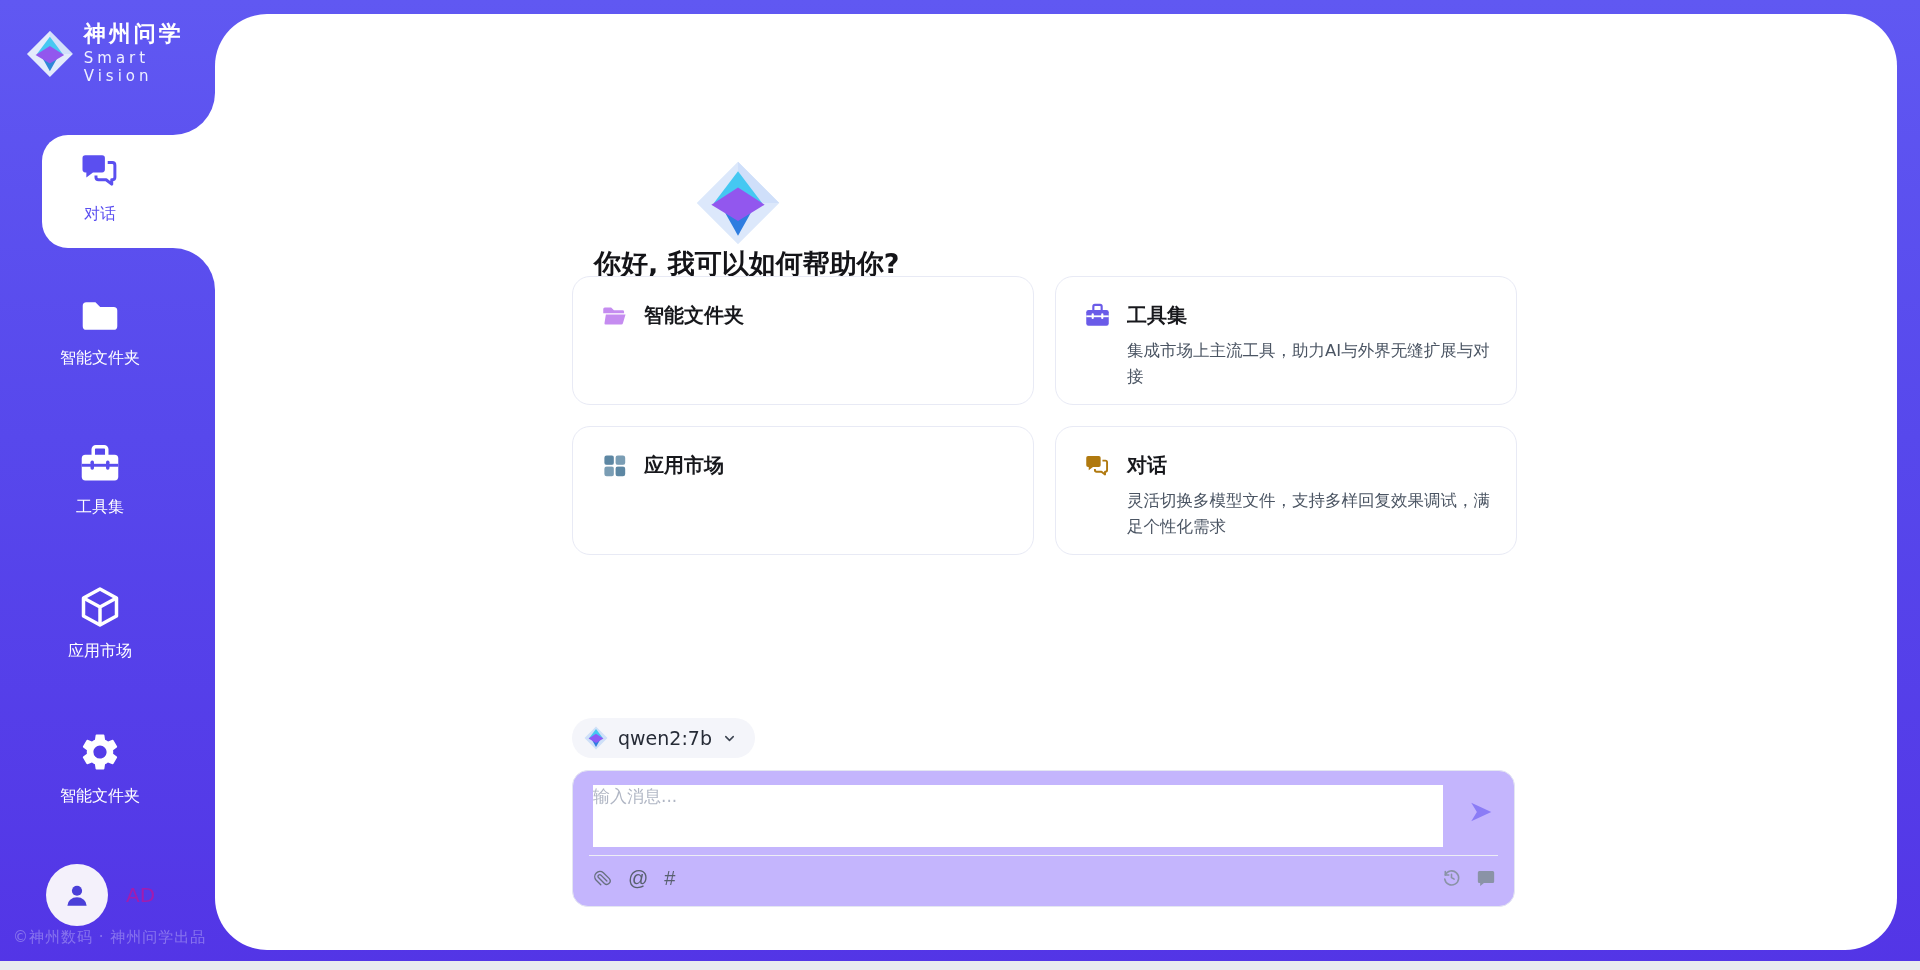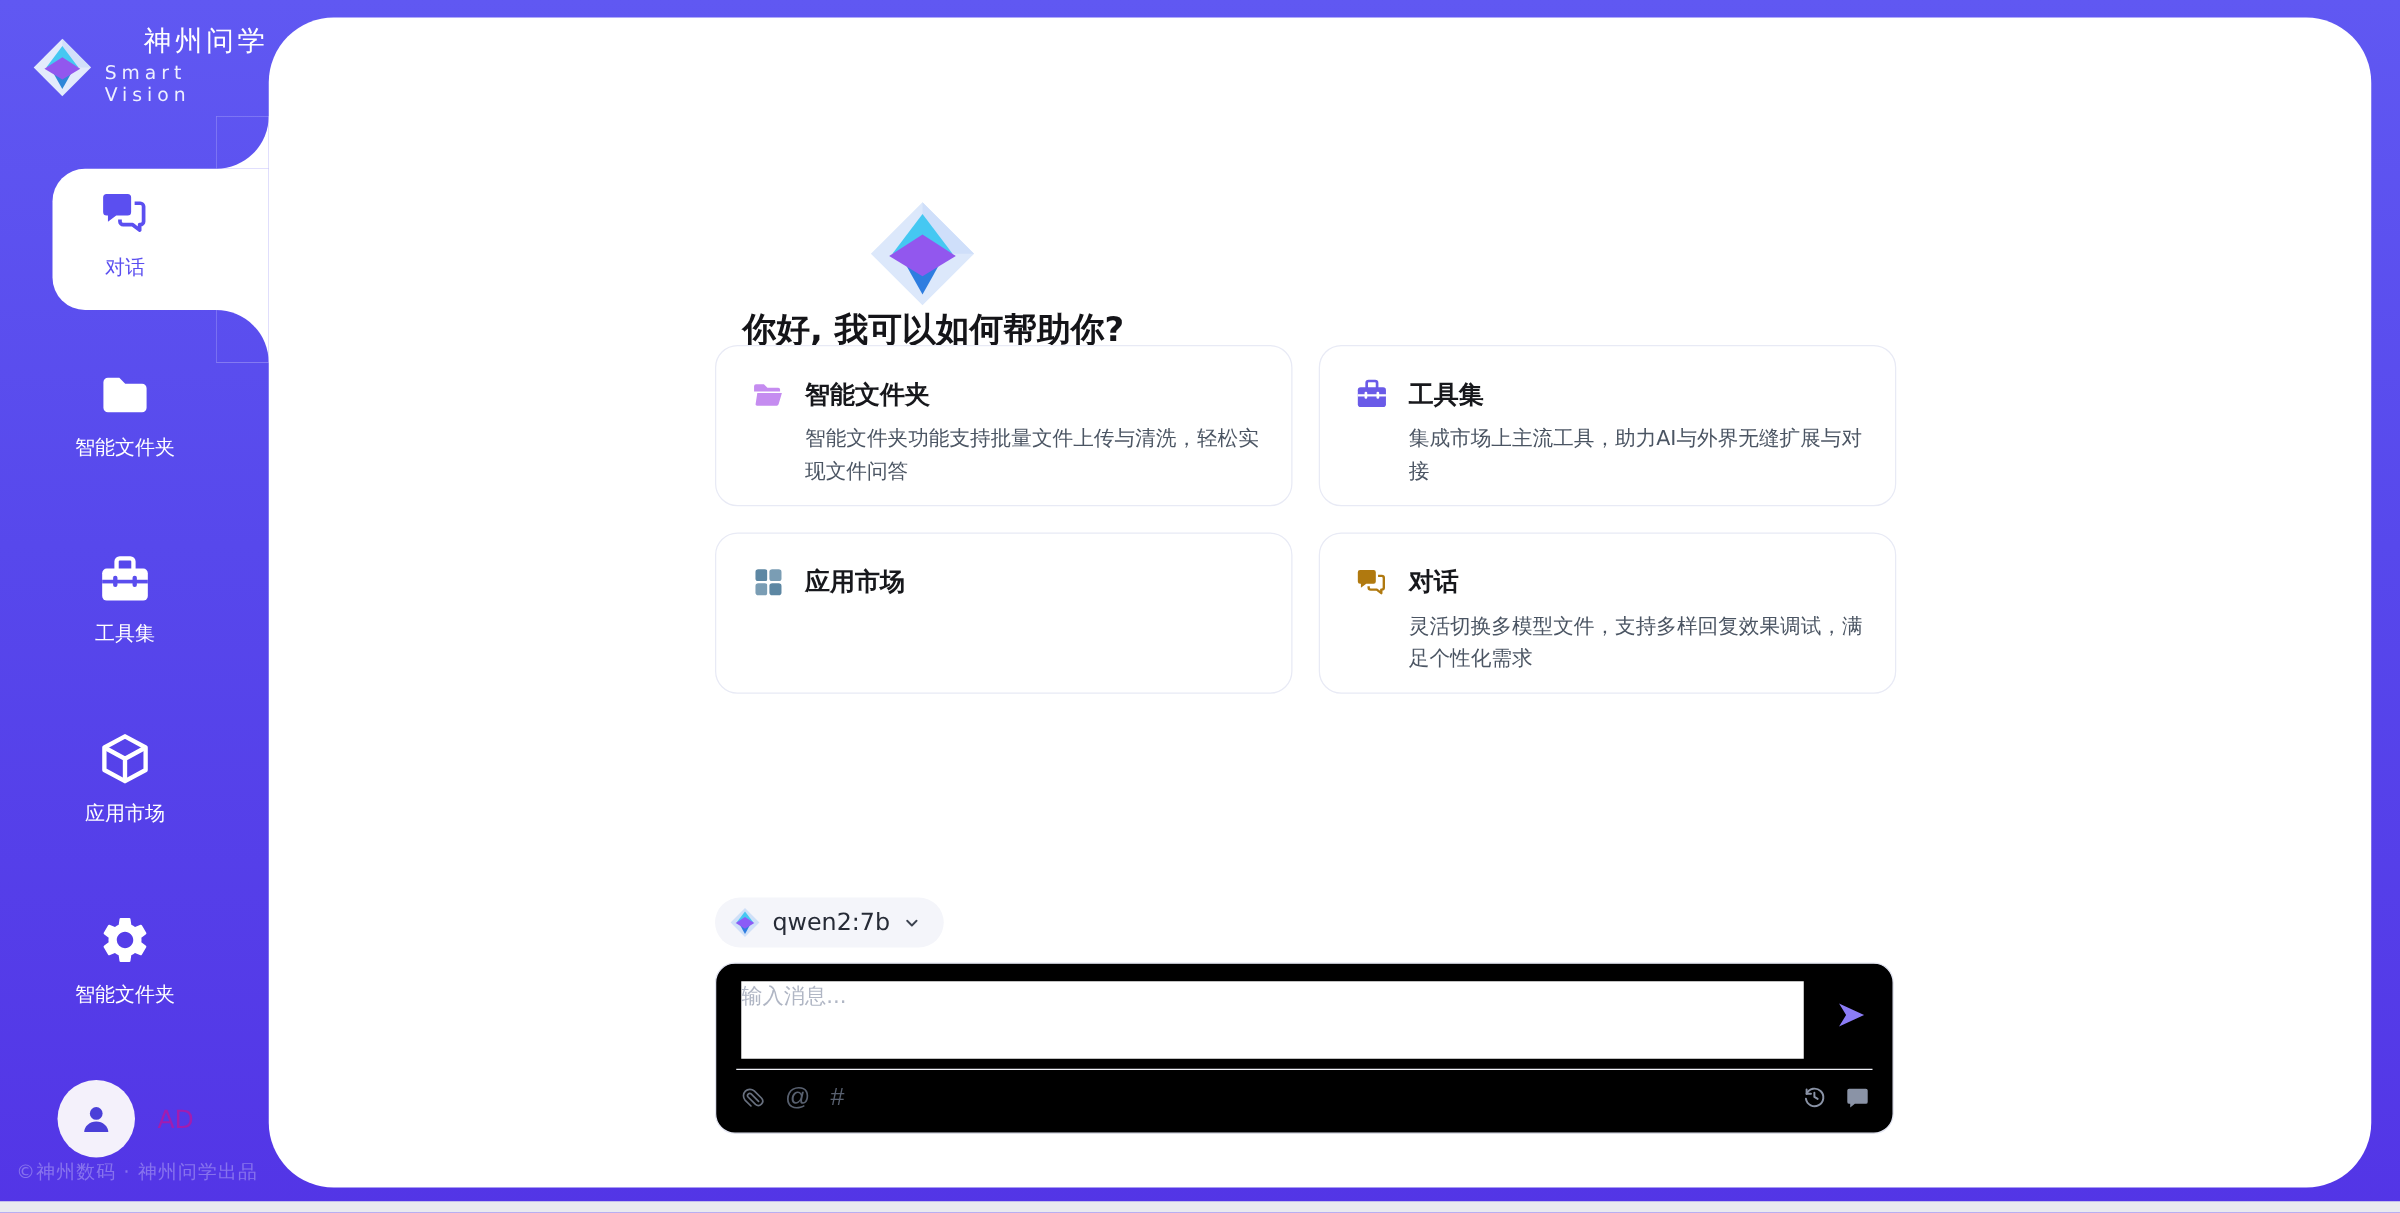--- a/index.html
+++ b/index.html
@@ -7,21 +7,21 @@
     font-family:"DejaVu Sans","Liberation Sans",sans-serif; }
   body{
     background:linear-gradient(180deg,var(--sidebar_top) 0%,var(--sidebar_mid) 45%,var(--sidebar_bottom) 100%);
     background-attachment:fixed;
     position:relative;
   }
   
   .sidebar{position:absolute;left:0;top:0;width:215px;height:962px;}
   .brand{position:absolute;left:26px;top:22px;display:flex;align-items:center;gap:10px;}
   .brand .dmd{width:52px;height:52px;}
-  .brand-name{color:#fff;font-size:22px;font-weight:normal;letter-spacing:3px;line-height:1.1;text-align:right;}
+  .brand-name{color:#fff;font-size:22px;font-weight:bold;letter-spacing:3px;line-height:1.1;}
   .brand-sub{color:#eef0ff;font-size:15px;letter-spacing:4px;margin-top:3px;}
   .nav-tab{position:absolute;left:42px;top:135px;width:173px;height:113px;background:#fff;border-radius:26px 0 0 26px;}
   .fillet{position:absolute;left:173px;width:42px;height:42px;background:#fff;}
   .fillet.top{top:93px;}
   .fillet.bot{top:248px;}
   .fillet-inner{width:100%;height:100%;
     background:linear-gradient(180deg,var(--sidebar_top) 0%,var(--sidebar_mid) 45%,var(--sidebar_bottom) 100%);
     background-attachment:fixed;}
   .fillet.top .fillet-inner{border-bottom-right-radius:100%;}
   .fillet.bot .fillet-inner{border-top-right-radius:100%;}
@@ -45,21 +45,21 @@
   .card.c2{left:0;top:150px;} .card.c3{left:483px;top:150px;}
   .card-head{display:flex;align-items:center;gap:16px;}
   .card-title{font-size:20px;font-weight:bold;color:#17181c;}
   .card-desc{margin-left:43px;margin-top:9px;width:378px;font-size:16.5px;line-height:1.55;color:#4b5563;}
   .cicon{width:27px;height:27px;flex:0 0 27px;}
   
   .model-pill{position:absolute;left:357px;top:704px;height:40px;padding:0 18px 0 12px;border:none;
     background:#f4f5fa;border-radius:20px;display:flex;align-items:center;gap:10px;cursor:pointer;}
   .model-pill .dmd{width:24px;height:24px;}
   .model-name{font-size:19px;color:#262b36;font-family:"DejaVu Sans","Liberation Sans",sans-serif;}
-  .composer{position:absolute;left:357px;top:756px;width:943px;height:137px;border:1.5px solid #e4e6f2;border-radius:16px;background:#000000;}
+  .composer{position:absolute;left:357px;top:756px;width:943px;height:137px;border:1.5px solid #e4e6f2;border-radius:16px;background:#c4b5fd;}
   .composer textarea{position:absolute;left:20px;top:14px;width:850px;height:62px;border:none;outline:none;resize:none;
     font-size:17px;color:#333;font-family:inherit;}
   .composer textarea::placeholder{color:#b0b6c4;}
   .send-btn{position:absolute;right:20px;top:28px;width:26px;height:26px;background:none;border:none;cursor:pointer;}
   .comp-divider{position:absolute;left:16px;right:16px;top:84px;height:1px;background:#edeef5;}
   .comp-actions{position:absolute;left:20px;top:96px;display:flex;align-items:center;gap:16px;}
   .comp-actions-r{position:absolute;right:18px;top:96px;display:flex;align-items:center;gap:14px;}
   .icon-btn{background:none;border:none;cursor:pointer;display:flex;align-items:center;color:#68707f;}
   .char-ic{font-size:20px;color:#58606f;line-height:1;}
   
@@ -162,21 +162,20 @@
   <div class="cards">
 
     <div class="card c0">
       <div class="card-head">
         <svg class="cicon" viewBox="0 0 24 22" style="color:var(--card_folder)">
           <path fill="currentColor" d="M2 5.2Q2 3.8 3.4 3.8H9l2.5 2.5h7.7q1.3 0 1.3 1.3V9H2z"></path>
           <path fill="currentColor" d="M4.3 10h17.5l-2.3 7.9q-.3 1.1-1.4 1.1H4.1q-1.2 0-1-1.1z"></path>
         </svg>
         <span class="card-title">智能文件夹</span>
       </div>
-      <div class="card-desc">智能文件夹功能支持批量文件上传与清洗，轻松实现文件问答</div>
     </div>
 
     <div class="card c1">
       <div class="card-head">
         <svg class="cicon" viewBox="0 0 24 23" style="color:var(--card_toolbox)">
           <rect x="8.3" y="2" width="7.4" height="6" rx="1.4" fill="none" stroke="currentColor" stroke-width="1.9"></rect>
           <rect x="2" y="6.5" width="20" height="14" rx="2" fill="currentColor"></rect>
           <rect x="2" y="11.4" width="20" height="1.6" fill="#fff"></rect>
           <rect x="6.8" y="9.6" width="1.9" height="5" rx="0.9" fill="#fff"></rect>
           <rect x="15.3" y="9.6" width="1.9" height="5" rx="0.9" fill="#fff"></rect>

